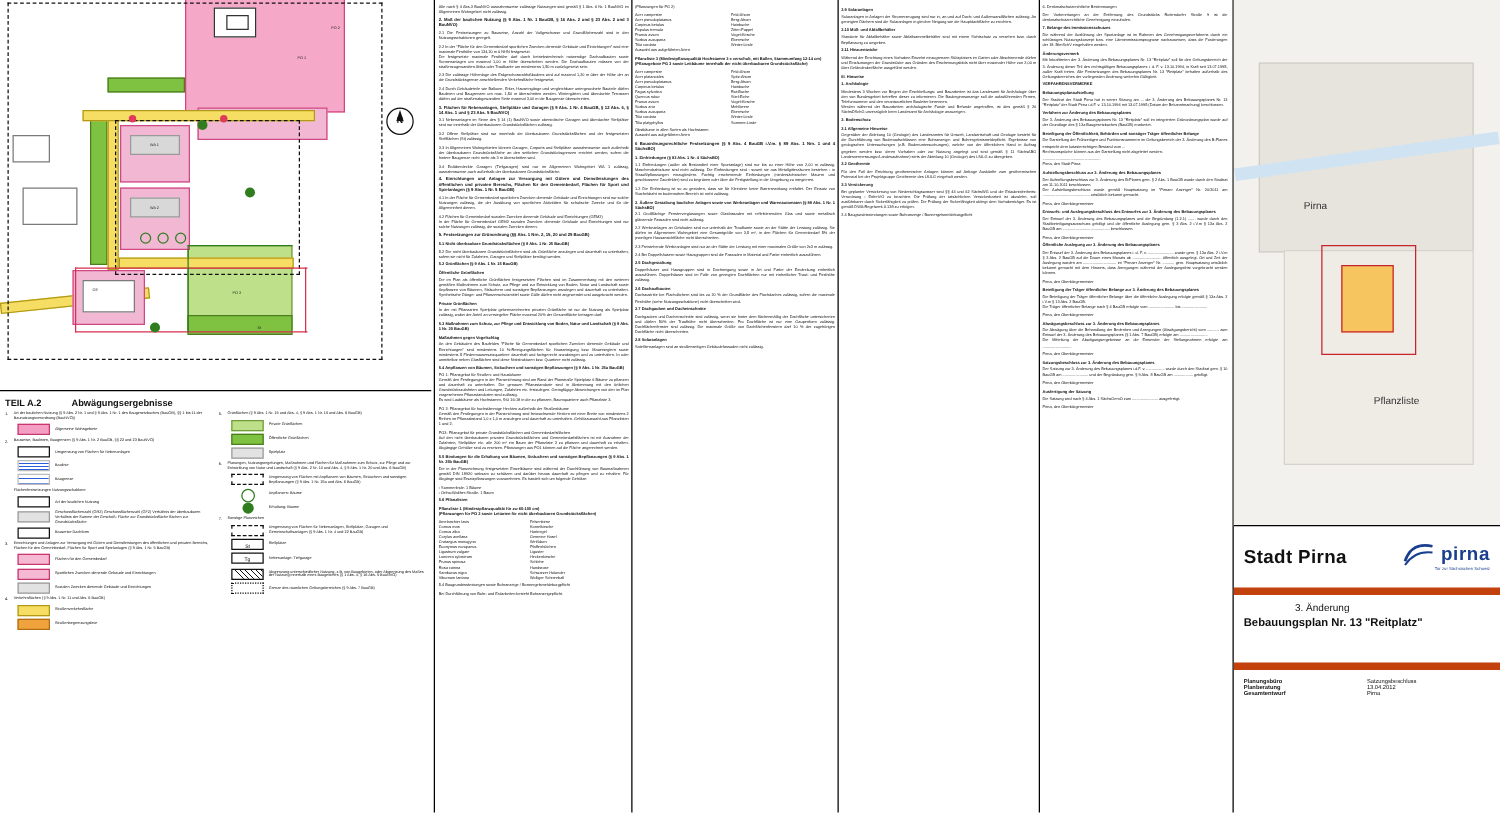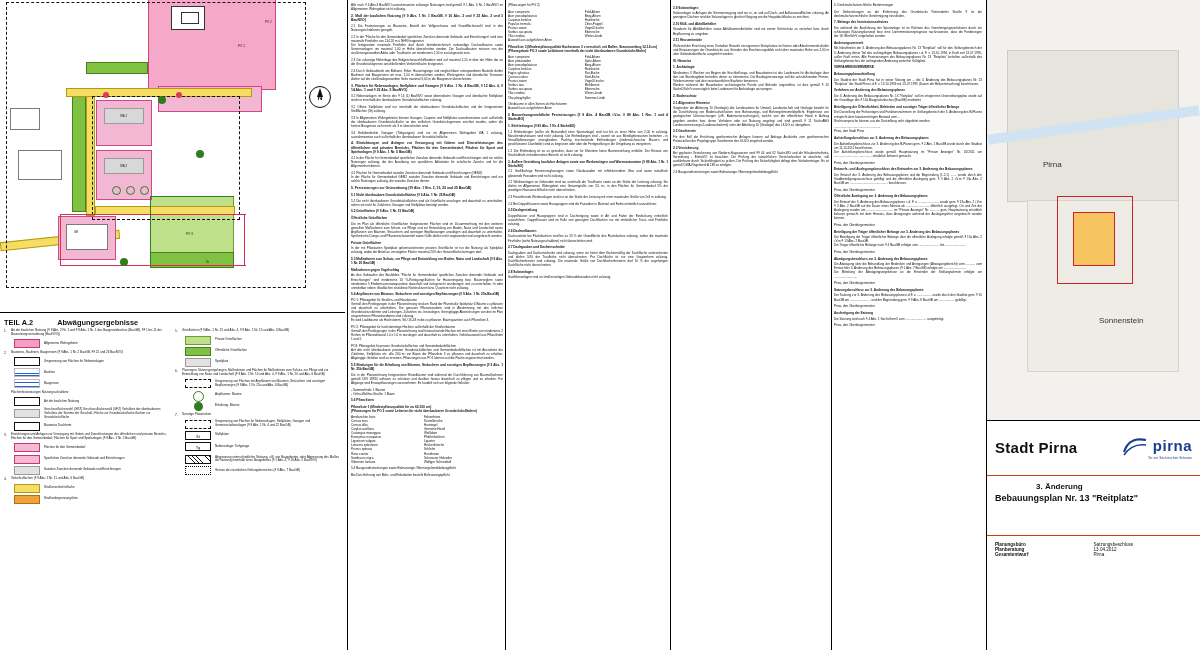--- a/index.html
+++ b/index.html
@@ -81,26 +81,26 @@
   #col4{left:834px;width:148px;padding:3px 4px 0 0;}
 
   .vdiv{position:absolute;top:0;bottom:0;width:1px;background:#000;}
 
   
   #right{position:absolute;left:986px;top:0;width:214px;height:650px;border-left:1px solid #000;box-sizing:border-box;}
   #loc-map{position:absolute;left:0;top:0;width:213px;height:420px;background:#f2f1ee;overflow:hidden;border-bottom:1px solid #000;}
   .locshape{position:absolute;}
   .loclabel{position:absolute;font-size:8px;color:#333;}
   #title-block{position:absolute;left:0;top:420px;width:213px;height:230px;box-sizing:border-box;}
-  .tb-sec{box-sizing:border-box;border-bottom:1px solid #c2410c;padding:6px 8px;}
+  .tb-sec{box-sizing:border-box;border-bottom:6px solid #c2410c;padding:6px 8px;}
   .tb-city{font-size:15px;font-weight:bold;letter-spacing:.3px;}
   .brand{display:flex;align-items:center;justify-content:flex-end;gap:5px;}
   .brand-name{font-size:15px;font-weight:bold;color:#1b3f8f;letter-spacing:.5px;}
   .brand-sub{font-size:3.4px;color:#1b3f8f;text-align:right;}
-  .tb-title1{font-size:8px;font-weight:bold;padding-left:41px;}
+  .tb-title1{font-size:8px;font-weight:normal;padding-left:41px;}
   .tb-title2{font-size:9px;font-weight:bold;margin-top:2px;}
   .tb-meta{display:flex;font-size:4.6px;}
   .tb-meta .c{flex:1;}
   .tb-meta .lbl{font-weight:bold;}
 </style>
 </head>
 <body>
 
 <div class="page">
 
@@ -601,21 +601,21 @@
     </div>
 
   <div id="right">
     <div id="loc-map">
       <div class="locshape" style="left:20px;top:50px;width:170px;height:150px;background:#e7e4de;border:1px solid #cfccc5;"></div>
       <div class="locshape" style="left:40px;top:200px;width:150px;height:170px;background:#efece6;border:1px solid #d6d3cc;"></div>
       <div class="locshape" style="left:0px;top:120px;width:213px;height:10px;background:#cfe3f2;transform:rotate(-8deg);"></div>
       <div class="locshape" style="left:86px;top:212px;width:40px;height:52px;background:#f6c560;border:1.5px solid #c8232c;"></div>
       <div class="locshape" style="left:70px;top:196px;width:74px;height:86px;border:1.2px solid #c8232c;"></div>
       <div class="loclabel" style="left:56px;top:160px;">Pirna</div>
-      <div class="loclabel" style="left:112px;top:316px;">Sonnenstein</div>
+      <div class="loclabel" style="left:112px;top:316px;">Pflanzliste</div>
     </div>
 
     <div id="title-block">
       <div class="tb-sec" style="height:56px;display:flex;align-items:center;justify-content:space-between;">
         <div class="tb-city">Stadt Pirna</div>
         <div>
           <div class="brand">
             <svg width="26" height="20" viewBox="0 0 26 20">
               <path d="M2 16 C6 4, 14 2, 24 4" stroke="#1b3f8f" stroke-width="2.2" fill="none"></path>
               <path d="M2 19 C8 10, 16 8, 24 9" stroke="#1b3f8f" stroke-width="1.6" fill="none"></path>

